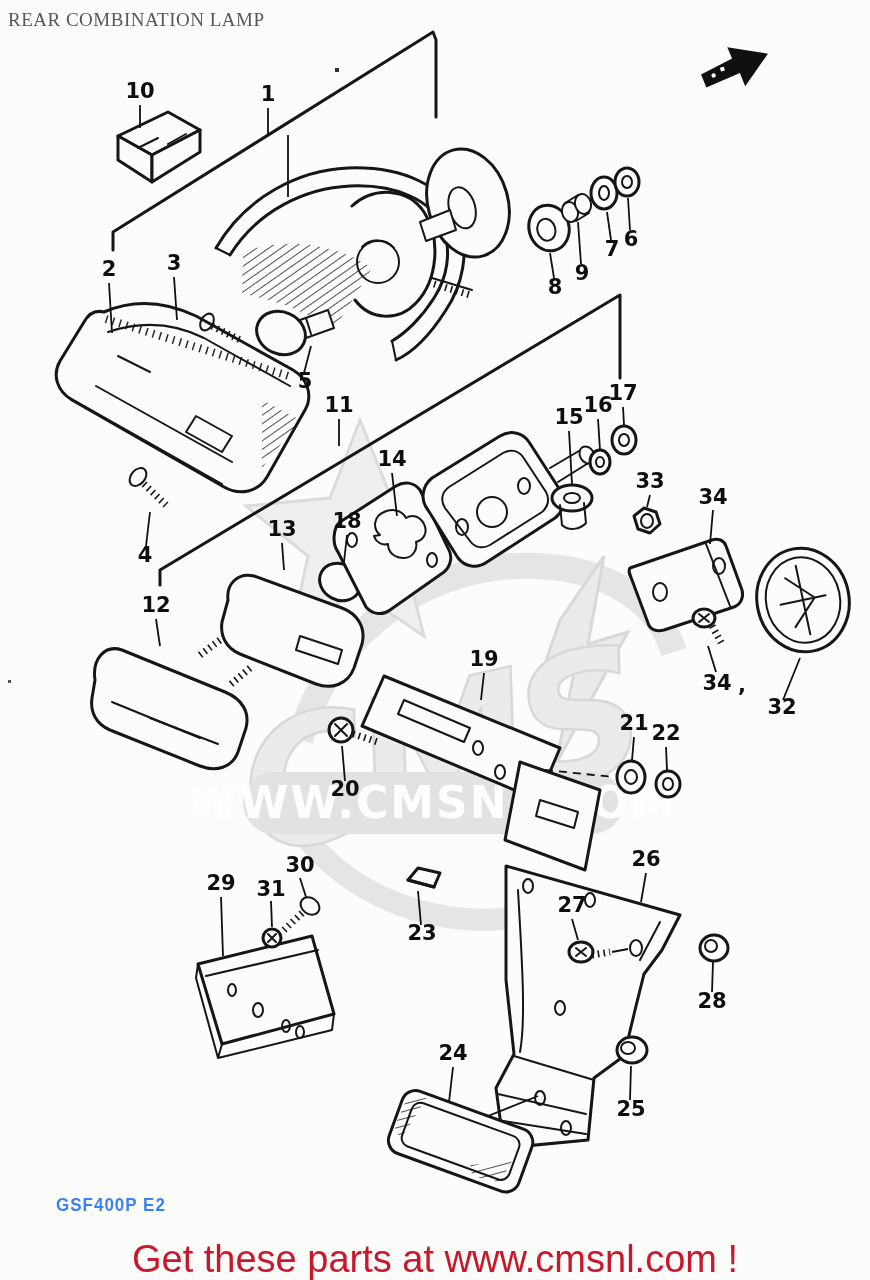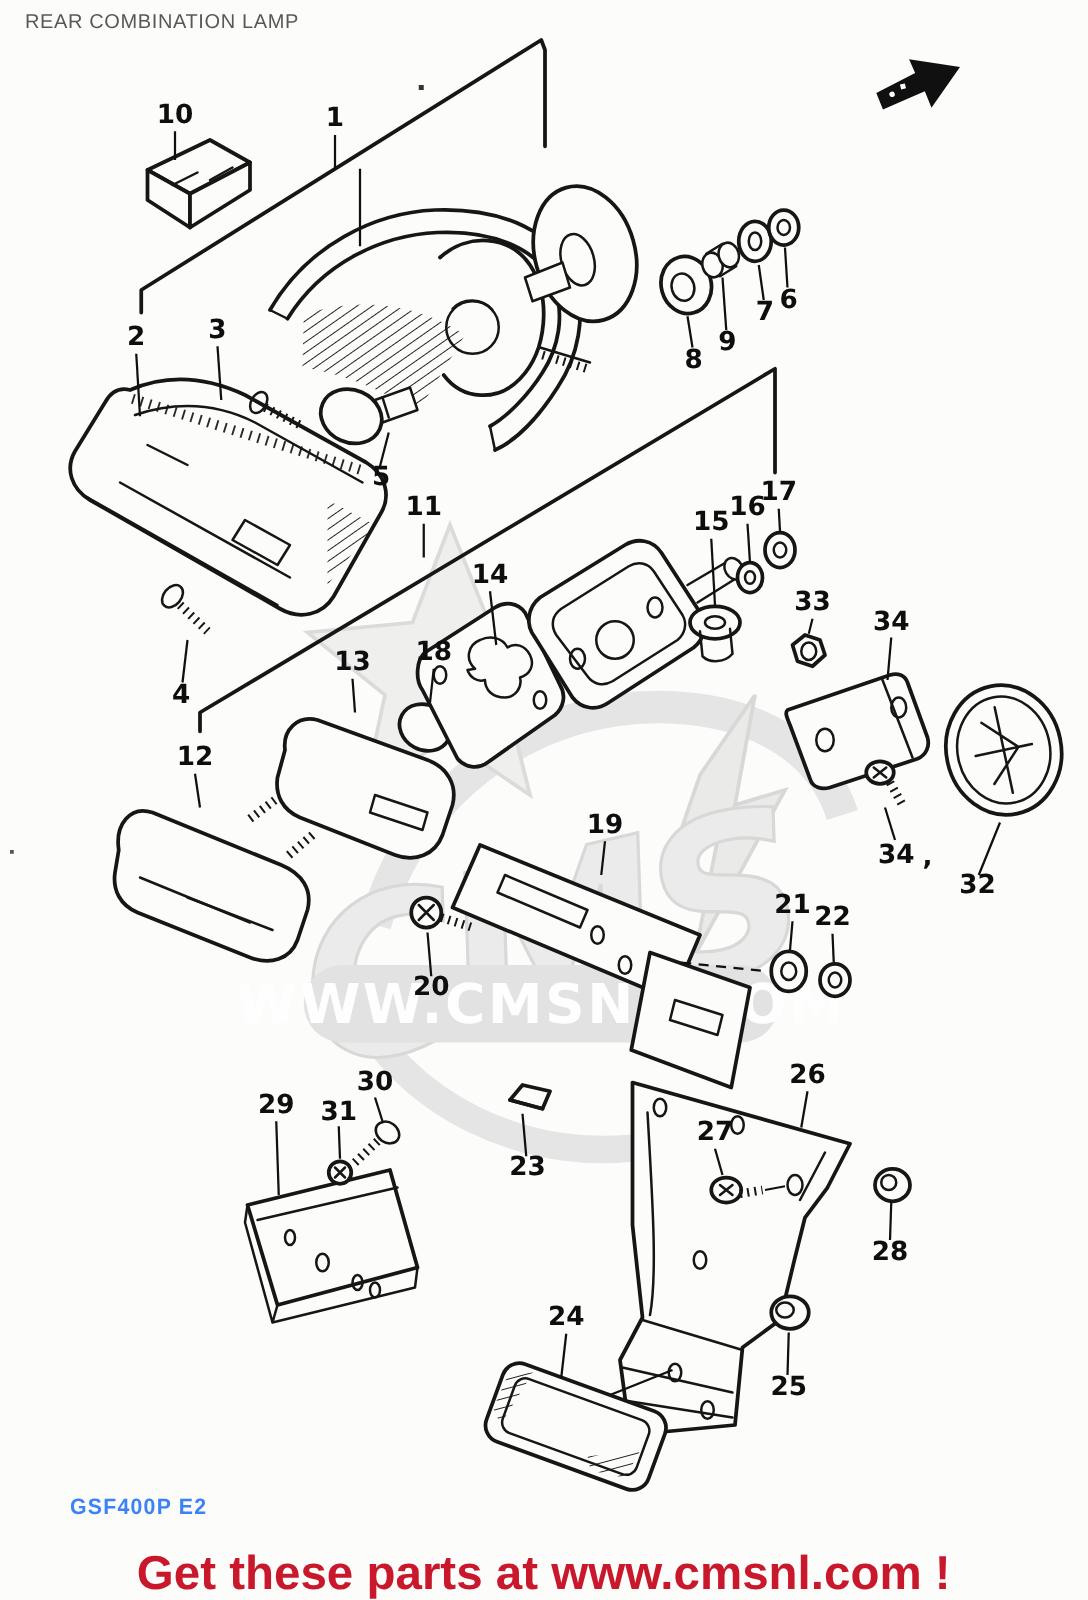--- a/index.html
+++ b/index.html
@@ -1,25 +1,25 @@
 <!DOCTYPE html>
 <html><head>
 <meta charset="utf-8">
 <style>
   html,body{margin:0;padding:0;}
   body{width:870px;height:1280px;overflow:hidden;background:#fcfcfa;
        font-family:"DejaVu Sans",sans-serif;}
   #stage{position:relative;width:870px;height:1280px;overflow:hidden;}
-  .page-title{position:absolute;left:20px;top:9px;font-size:16px;letter-spacing:.5px;
-       color:#585858;font-family:Liberation Sans, sans-serif;}
+  .page-title{position:absolute;left:8px;top:9px;font-size:19px;letter-spacing:.5px;
+       color:#585858;font-family:Liberation Serif, serif;}
   .model-code{position:absolute;left:56px;top:1196px;font-size:17px;font-weight:bold;
        letter-spacing:1px;color:#3b82f6;font-family:"Liberation Sans",sans-serif;
        transform:scaleY(1.05);}
   .footer-promo{position:absolute;left:0;top:1238px;width:870px;text-align:center;
-       font-size:38px;color:#c9182b;font-family:"Liberation Sans",sans-serif;font-weight:bold;}
+       font-size:38px;color:#c9182b;font-family:"Liberation Sans",sans-serif;}
   svg{position:absolute;left:0;top:0;}
   .s3{stroke:#161616;stroke-width:3;fill:none;stroke-linecap:round;stroke-linejoin:round;}
   .s2{stroke:#161616;stroke-width:2;fill:none;stroke-linecap:round;stroke-linejoin:round;}
   .wf{fill:#fcfcfa;}
   .thread{stroke:#161616;stroke-width:7;stroke-dasharray:1.6 4.2;fill:none;}
   .tick{stroke:#161616;stroke-width:8;stroke-dasharray:1.5 5.5;fill:none;opacity:.92;}
   .ldr{stroke:#101010;stroke-width:1.8;fill:none;}
   .dash{stroke-dasharray:8 6;}
   .pl{font:bold 21px "DejaVu Sans",sans-serif;fill:#0e0e0e;text-anchor:middle;}
   .wm-banner-text{font:bold 44px "DejaVu Sans",sans-serif;fill:#ffffff;

